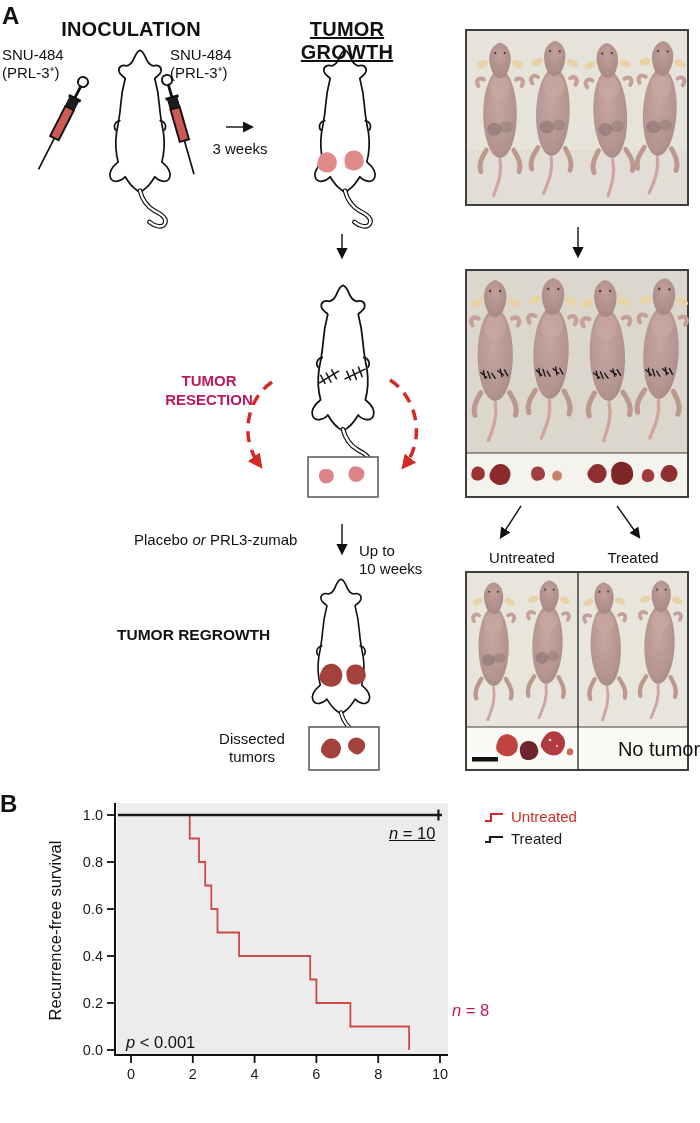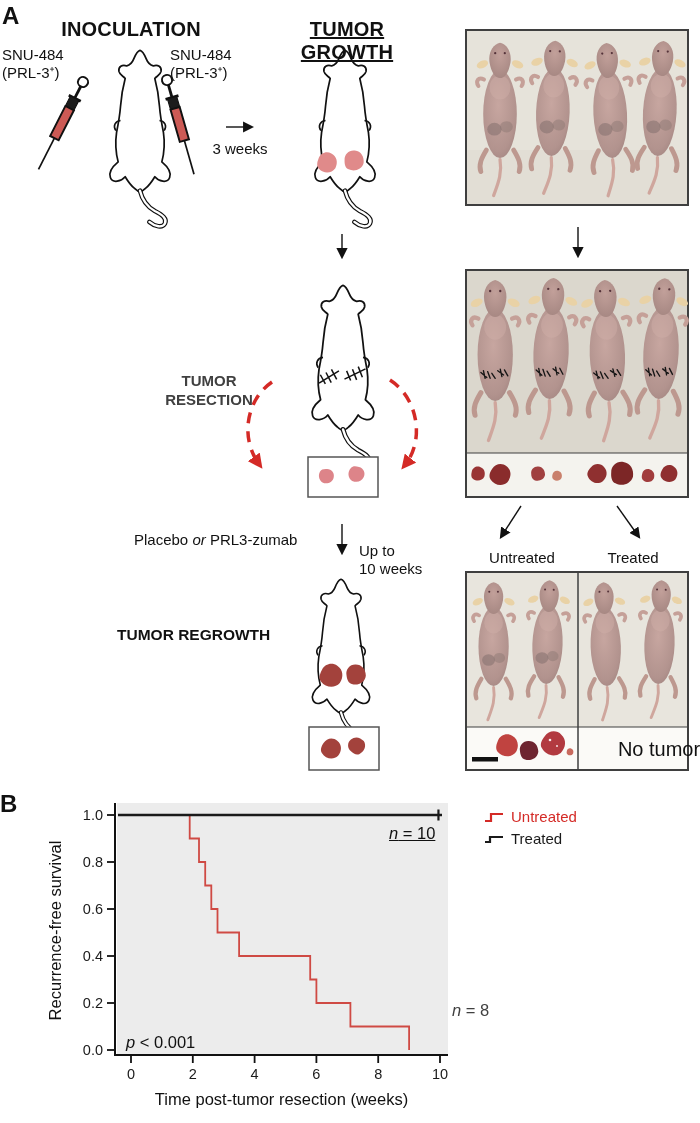--- a/index.html
+++ b/index.html
@@ -3,21 +3,21 @@
 <meta charset="utf-8">
 <style>
   html,body{margin:0;padding:0;background:#fff;}
   .fig{position:relative;width:700px;height:1123px;background:#fff;overflow:hidden;
        font-family:"Liberation Sans",sans-serif;color:#111;}
   .abs{position:absolute;}
   .panel-label{font-size:24px;font-weight:bold;color:#111;}
   .sec-title{font-size:20px;font-weight:bold;text-align:center;letter-spacing:.2px;}
   .lbl{font-size:15px;line-height:18px;}
   .center{text-align:center;}
-  .red{color:#404040;}
+  .red{color:#be185d;}
   .bold{font-weight:bold;}
   .it{font-style:italic;}
   svg{display:block;}
   #km-svg text.tick{font-family:"Liberation Sans",sans-serif;font-size:14.5px;fill:#1a1a1a;}
   .axis-title{font-size:16.5px;color:#111;}
   .legend-row{display:flex;align-items:center;gap:4px;font-size:15px;height:22px;}
   .ann{font-size:16.5px;}
 </style>
 </head>
 <body>
@@ -257,20 +257,24 @@
   <div class="abs lbl" style="left:134px;top:531px;">
     <span>Placebo </span><span class="it">or</span><span> PRL3-zumab</span>
   </div>
   <div class="abs lbl" style="left:359px;top:542px;">
     <div>Up to</div>
     <div>10 weeks</div>
   </div>
 
   <div class="abs lbl bold" style="left:117px;top:626px;font-size:15.5px;">TUMOR REGROWTH</div>
 
+  <div class="abs lbl center" style="left:204px;top:730px;width:96px;">
+    <div>Dissected</div>
+    <div>tumors</div>
+  </div>
 
   <div class="abs lbl center" style="left:479px;top:549px;width:86px;">Untreated</div>
   <div class="abs lbl center" style="left:597px;top:549px;width:72px;">Treated</div>
   <div class="abs lbl center" style="left:580px;top:740px;width:104px;font-size:20px;margin-left:32px;">No tumors</div>
 
   <div class="abs panel-label" style="left:0px;top:790px;">B</div>
 
   <svg class="abs" id="km-svg" style="left:0;top:795px" width="700" height="328" viewBox="0 0 700 328">
       <rect x="117" y="8" width="331" height="252" fill="#ececec"></rect>
       <line x1="115" y1="8" x2="115" y2="261" stroke="#111" stroke-width="2"></line>
@@ -298,21 +302,20 @@
       <line x1="107" y1="67" x2="114" y2="67" stroke="#111" stroke-width="1.8"></line>
       <text x="103" y="72" text-anchor="end" class="tick">0.8</text>
       <line x1="107" y1="20" x2="114" y2="20" stroke="#111" stroke-width="1.8"></line>
       <text x="103" y="25" text-anchor="end" class="tick">1.0</text>
       <path d="M131.0,20.0 L189.7,20.0 L189.7,43.5 L199.0,43.5 L199.0,67.0 L205.2,67.0 L205.2,90.5 L211.3,90.5 L211.3,114.0 L217.5,114.0 L217.5,137.5 L239.1,137.5 L239.1,161.0 L310.2,161.0 L310.2,184.5 L316.4,184.5 L316.4,208.0 L350.4,208.0 L350.4,231.5 L409.1,231.5 L409.1,255.0" fill="none" stroke="#cf4a44" stroke-width="1.8" stroke-linejoin="miter"></path>
       <path d="M118.0,20.0 L442.0,20.0" fill="none" stroke="#1a1a1a" stroke-width="2.6" stroke-linejoin="miter"></path>
       <line x1="438.455" y1="14.5" x2="438.455" y2="25.5" stroke="#1a1a1a" stroke-width="2.2"></line>
     </svg>
 
   <div class="abs axis-title" style="left:-75px;top:921px;width:260px;text-align:center;transform:rotate(-90deg);">Recurrence-free survival</div>
-  <div class="abs axis-title center" style="left:115px;top:1090px;width:333px;">Time post-tumor resection (weeks)</div>
 
   <div class="abs legend-row" style="left:483px;top:805px;color:#d42a26;">
     <svg width="24" height="16">
         <path d="M2,13 h6 v-7 h12" fill="none" stroke="#d42a26" stroke-width="2.2"></path>
       </svg>
     <span>Untreated</span>
   </div>
   <div class="abs legend-row" style="left:483px;top:827px;color:#1a1a1a;">
     <svg width="24" height="16">
         <path d="M2,12 h5 v-5 h13" fill="none" stroke="#1a1a1a" stroke-width="2.2"></path>

